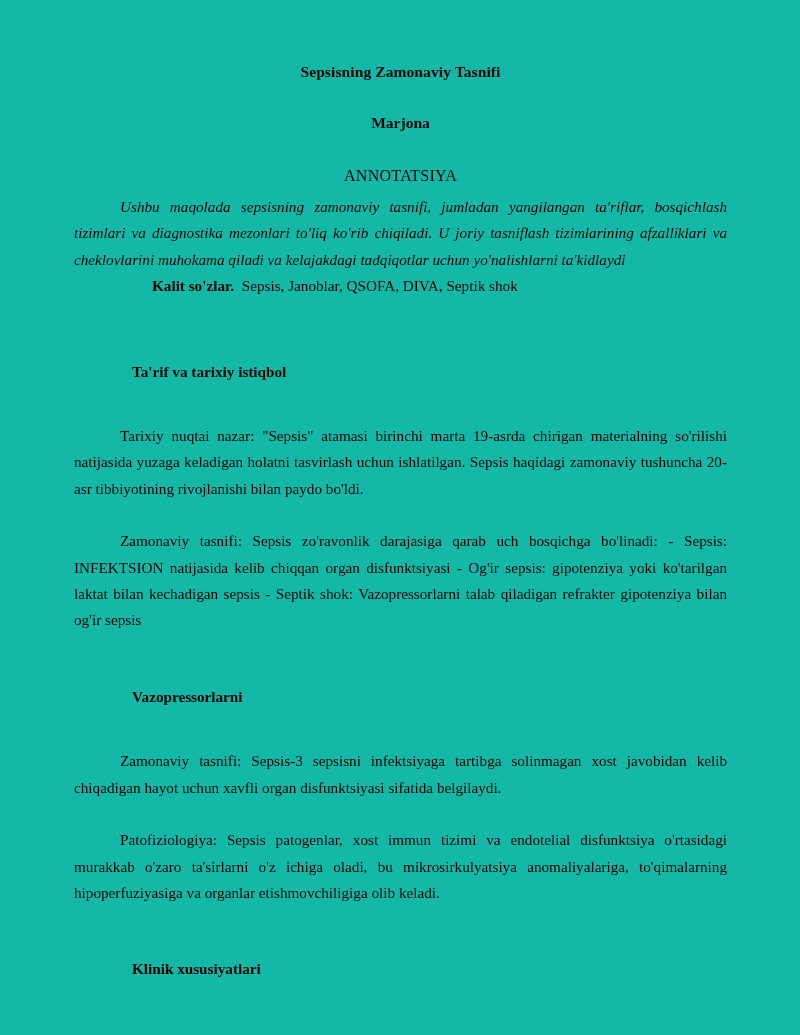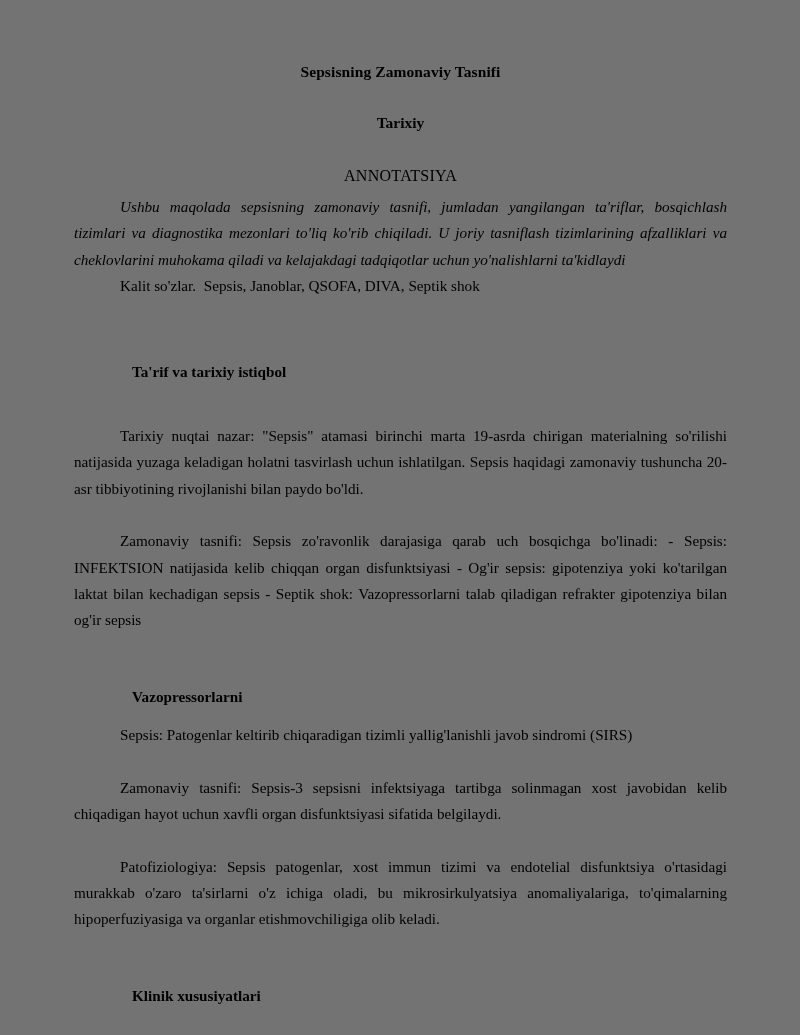--- a/index.html
+++ b/index.html
@@ -11,21 +11,21 @@
     width: 800px;
     height: 1035px;
     font-family: "Liberation Serif", "DejaVu Serif", serif;
     color: #000000;
     overflow: hidden;
   }
   .page {
     position: relative;
     width: 800px;
     height: 1035px;
-    background: #737373;
+    background: #14b8a6;
     box-sizing: border-box;
     padding: 0;
   }
   .content {
     position: absolute;
     left: 74px;
     top: 0;
     width: 653px;
   }
   .doc-title {
@@ -69,40 +69,41 @@
     font-style: italic;
   }
   .keywords {
     margin: 0;
     font-size: 15.2px;
     line-height: 26.4px;
     text-indent: 46px;
     text-align: left;
   }
   .keywords b {
-    font-weight: normal;
+    font-weight: bold;
+    margin-left: 32px;
   }
   .section-heading {
     margin: 12px;
     font-size: 15.2px;
     line-height: 26.4px;
     font-weight: bold;
     text-indent: 46px;
     text-align: left;
   }
 </style>
 </head>
 <body>
 
 <div class="page">
   <div class="content">
 
     <div class="doc-title">Sepsisning Zamonaviy Tasnifi</div>
 
-    <div class="author">Tarixiy</div>
+    <div class="author">Marjona</div>
 
     <div class="abstract-heading">ANNOTATSIYA</div>
 
     <div class="abstract-body">
       <p class="para">Ushbu maqolada sepsisning zamonaviy tasnifi, jumladan yangilangan ta'riflar, bosqichlash tizimlari va diagnostika mezonlari to'liq ko'rib chiqiladi. U joriy tasniflash tizimlarining afzalliklari va cheklovlarini muhokama qiladi va kelajakdagi tadqiqotlar uchun yo'nalishlarni ta'kidlaydi</p>
     </div>
 
     <div class="keywords"><b>Kalit so'zlar.</b>&nbsp; <span>Sepsis, Janoblar, QSOFA, DIVA, Septik shok</span></div>
 
     <div class="gap-xl"></div>
@@ -113,21 +114,20 @@
 
     <p class="para">Tarixiy nuqtai nazar: "Sepsis" atamasi birinchi marta 19-asrda chirigan materialning so'rilishi natijasida yuzaga keladigan holatni tasvirlash uchun ishlatilgan. Sepsis haqidagi zamonaviy tushuncha 20-asr tibbiyotining rivojlanishi bilan paydo bo'ldi.</p>
 
     <div class="gap-md"></div>
 
     <p class="para">Zamonaviy tasnifi: Sepsis zo'ravonlik darajasiga qarab uch bosqichga bo'linadi: - Sepsis: INFEKTSION natijasida kelib chiqqan organ disfunktsiyasi - Og'ir sepsis: gipotenziya yoki ko'tarilgan laktat bilan kechadigan sepsis - Septik shok: Vazopressorlarni talab qiladigan refrakter gipotenziya bilan og'ir sepsis</p>
 
     <div class="gap-lg"></div>
 
     <div class="section-heading">Vazopressorlarni</div>
-    <p class="para">Sepsis: Patogenlar keltirib chiqaradigan tizimli yallig'lanishli javob sindromi (SIRS)</p>
 
     <div class="gap-md"></div>
 
     <p class="para">Zamonaviy tasnifi: Sepsis-3 sepsisni infektsiyaga tartibga solinmagan xost javobidan kelib chiqadigan hayot uchun xavfli organ disfunktsiyasi sifatida belgilaydi.</p>
 
     <div class="gap-md"></div>
 
     <p class="para">Patofiziologiya: Sepsis patogenlar, xost immun tizimi va endotelial disfunktsiya o'rtasidagi murakkab o'zaro ta'sirlarni o'z ichiga oladi, bu mikrosirkulyatsiya anomaliyalariga, to'qimalarning hipoperfuziyasiga va organlar etishmovchiligiga olib keladi.</p>
 
     <div class="gap-lg"></div>

